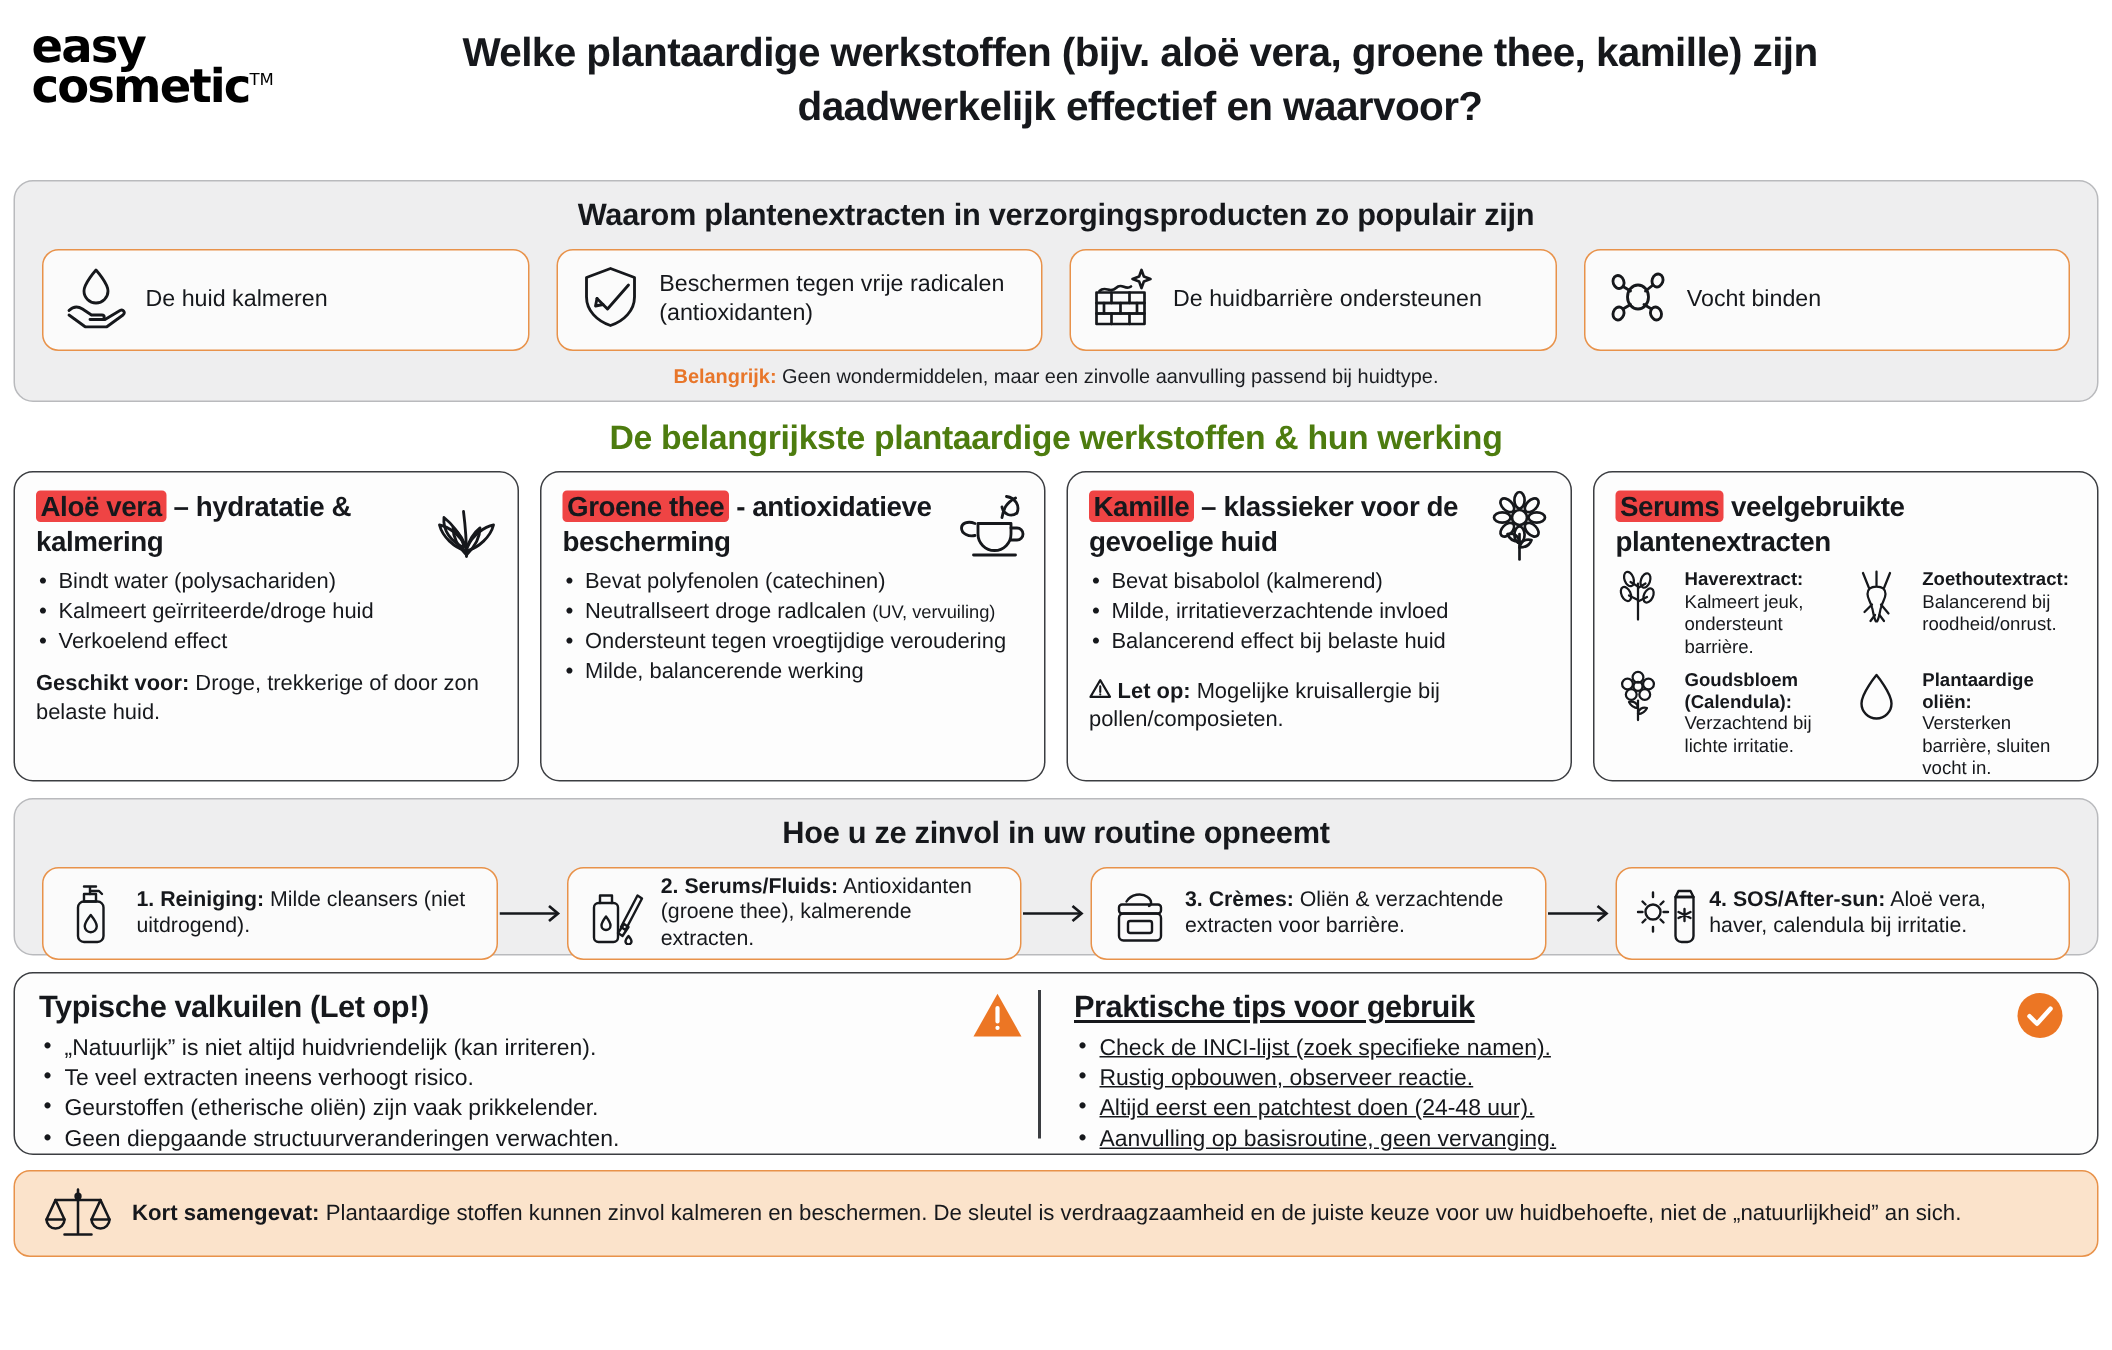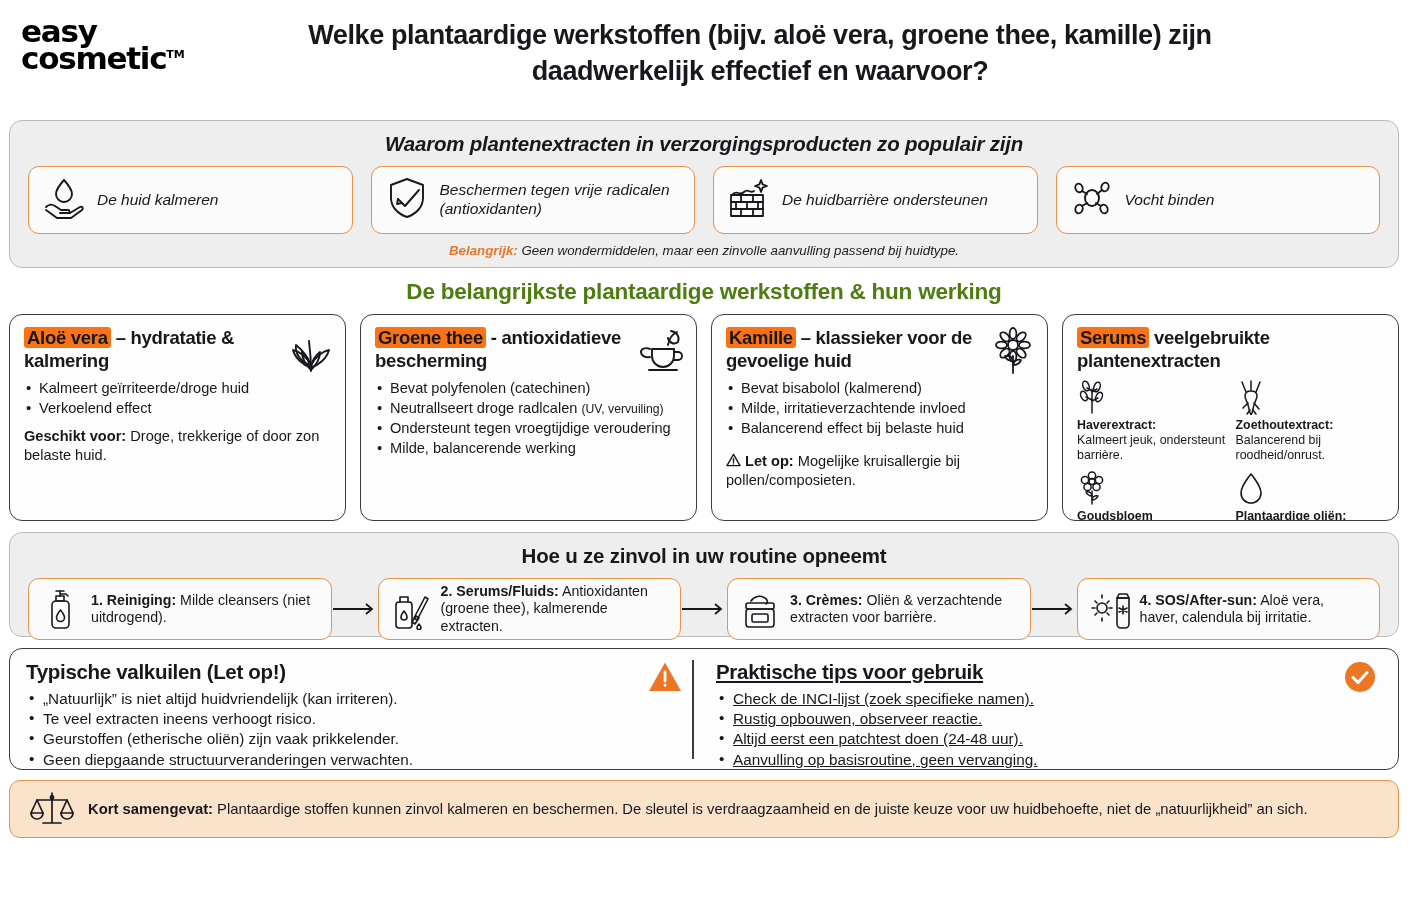--- a/index.html
+++ b/index.html
@@ -14,21 +14,21 @@
 
   
   .header { display: flex; align-items: flex-start; padding: 14px 0 10px 12px; height: 120px; }
   .logo { width: 210px; flex: 0 0 210px; padding-top: 4px; }
   .logo-l1, .logo-l2 {
     font-weight: 800; letter-spacing: -0.04em; line-height: 0.86; color: #000;
     font-family: "DejaVu Sans", sans-serif;
   }
   .logo-l1 { font-size: 31px; }
   .logo-l2 { font-size: 31px; }
-  .logo-tm { font-size: 11px; vertical-align: super; font-weight: 700; letter-spacing: 0; }
+  .logo-tm { font-size: 11px; vertical-align: super; font-weight: 400; letter-spacing: 0; }
   .title {
     flex: 1; text-align: center; font-size: 27px; font-weight: 700;
     line-height: 1.33; letter-spacing: -0.015em; padding: 4px 110px 0 0; color: #16181c;
   }
 
   
   .panel-gray {
     background: #eeeeef; border: 1.5px solid #b9babd; border-radius: 13px;
   }
   .panel-white {
@@ -40,58 +40,58 @@
   }
 
   
   .pill {
     background: #fbfbfb; border: 1.6px solid #e8924a; border-radius: 11px;
     display: flex; align-items: center; gap: 11px; padding: 10px 13px;
   }
   .pill .txt { font-size: 15.5px; line-height: 1.22; color: #16181c; }
 
   
-  .sec1 { height: 148px; padding: 0 0 0 0; font-style: italic; }
+  .sec1 { height: 148px; padding: 0 0 0 0; }
   .sec1-row { display: flex; gap: 18px; padding: 0 18px; }
   .sec1-row .pill { flex: 1; height: 68px; }
   .note { text-align: center; font-size: 13.3px; padding: 9px 0 0; color: #1b1d21; }
   .note b { color: #e8762a; font-weight: 700; }
 
   
   .sec-title {
     text-align: center; color: #4d7c0f; font-size: 22.5px; font-weight: 700;
     letter-spacing: -0.01em; padding: 11px 0 9px;
   }
 
   
   .cards { display: flex; gap: 14px; height: 207px; }
   .card { position: relative; flex: 1; padding: 12px 14px 10px; overflow: hidden; }
   .card h3 {
     font-size: 18.5px; font-weight: 700; line-height: 1.22; letter-spacing: -0.015em;
     padding-right: 56px; margin-bottom: 7px;
   }
-  .hl { background: #f97316; padding: 0 3px; border-radius: 3px; }
+  .hl { background: #ef4444; padding: 0 3px; border-radius: 3px; }
   .card ul { list-style: none; }
   .card li {
     font-size: 14.6px; line-height: 1.3; padding-left: 15px; position: relative;
     margin-bottom: 1px;
   }
   .card li::before {
     content: "•"; position: absolute; left: 2px; top: -1px; font-size: 15px;
   }
   .card li .sm { font-size: 12.2px; }
   .card .foot { font-size: 14.6px; line-height: 1.3; margin-top: 9px; }
   .card .foot b { font-weight: 700; }
   .card-icon { position: absolute; top: 12px; right: 10px; width: 48px; height: 48px; }
 
   
   .mini-grid {
     display: grid; grid-template-columns: 1fr 1fr; gap: 7px 10px; margin-top: 6px;
   }
-  .mini { display: flex; gap: 3px; align-items: flex-start; flex-direction: column; }
+  .mini { display: flex; gap: 16px; align-items: flex-start; }
   .mini .mi { flex: 0 0 30px; width: 30px; height: 36px; }
   .mini .mt { font-size: 12.4px; line-height: 1.2; }
   .mini .mt b { font-weight: 700; display: block; }
 
   
   .sec3 { margin-top: 11px; height: 105px; }
   .steps { display: flex; align-items: center; padding: 0 18px; gap: 0; }
   .steps .pill { flex: 1; height: 62px; align-items: center; }
   .steps .pill .txt { font-size: 14.2px; line-height: 1.22; }
   .steps .pill .txt b { font-weight: 700; }
@@ -201,20 +201,21 @@
           <path d="M24 44c0-10-1-22-2-30"></path>
           <path d="M24 43c-5-5-9-11-9-18 4 3 8 9 9 15"></path>
           <path d="M24 43c5-5 9-11 9-18-4 3-8 9-9 15"></path>
           <path d="M23 40C16 38 8 31 6 23c6 1 14 7 17 14"></path>
           <path d="M25 40c7-2 15-9 17-17-6 1-14 7-17 14"></path>
           <path d="M22 38C14 34 8 27 9 18c5 4 11 11 13 18"></path>
         </svg>
       </span>
       <h3><span class="hl">Aloë vera</span><span> – hydratatie &amp; kalmering</span></h3>
       <ul>
+        <li>Bindt water (polysachariden)</li>
         <li>Kalmeert geïrriteerde/droge huid</li>
         <li>Verkoelend effect</li>
       </ul>
       <div class="foot"><b>Geschikt voor:</b><span> Droge, trekkerige of door zon belaste huid.</span></div>
     </div>
 
     <div class="panel-white card">
       <span class="card-icon">
         <svg width="48" height="48" viewBox="0 0 48 48" fill="none" stroke="#16181c" stroke-width="1.9" stroke-linecap="round" stroke-linejoin="round">
           <path d="M33 4c6 1 9 6 7 11-4 3-9 1-10-4"></path>

